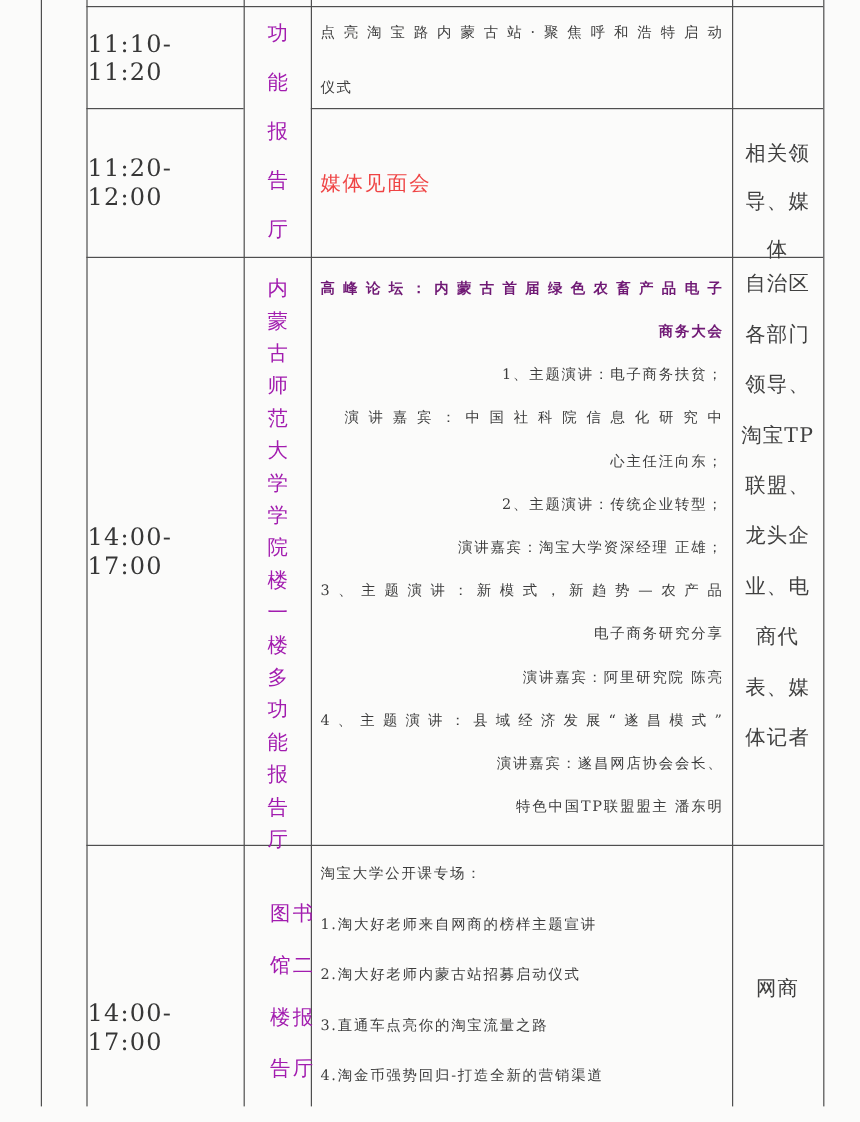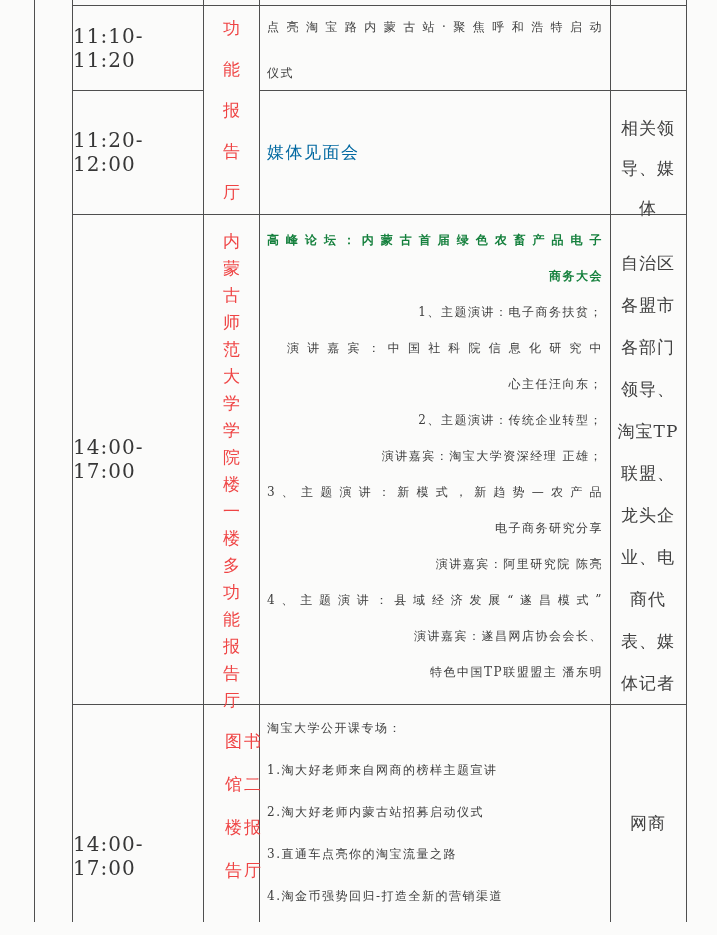--- a/index.html
+++ b/index.html
@@ -10,45 +10,45 @@
     color:#3c3c3c;
   }
   .line{position:absolute;background:#4f4f4f;}
   .vline{width:1px;top:0;height:922px;}
   .hline{height:1px;}
   .cell{position:absolute;}
   .center-flex{display:flex;align-items:center;justify-content:center;}
   .time-cell{
     font-size:20px;letter-spacing:1px;color:#373737;
   }
-  .venue-cell{color:#ef4444;}
+  .venue-cell{color:#a21caf;}
   .venue-text{
     margin:0 auto;word-break:break-all;text-align:center;
     font-size:17px;
   }
   .v-narrow{width:20px;}
   .v-wide{width:40px;letter-spacing:2px;}
   .lh41{line-height:41px;padding-top:3px;}
   .lh27{line-height:27px;padding-top:14px;}
-  .lh43{line-height:43px;padding-top:16px;margin-left:20px;}
+  .lh43{line-height:43px;padding-top:37px;margin-left:20px;}
   .content-cell{font-size:12px;color:#3d3d3d;}
   .cline{
     white-space:nowrap;letter-spacing:1.5px;line-height:36px;height:36px;text-align:right;
   }
   .cline4{white-space:nowrap;letter-spacing:1.5px;line-height:42px;height:42px;}
   .r1line{white-space:nowrap;letter-spacing:1.5px;line-height:46px;height:46px;}
   .fill{white-space:normal;text-align:justify;text-align-last:justify;}
-  .bold{font-weight:bold;color:#15803d;}
+  .bold{font-weight:bold;color:#701a75;}
   .ind1{padding-left:20px;}
   .ind2{padding-left:60px;}
   .att-cell{font-size:17px;color:#404040;}
   .aline{text-align:center;letter-spacing:1px;}
   .lh40{line-height:40px;padding-top:18px;}
-  .lh42{line-height:42px;padding-top:28px;}
-  .single-event{font-size:17px;letter-spacing:1.5px;color:#0369a1;}
+  .lh42{line-height:42px;padding-top:2px;}
+  .single-event{font-size:17px;letter-spacing:1.5px;color:#ef4444;}
 </style>
 </head>
 <body>
 
 <div class="line vline" style="left:34px;"></div>
 <div class="line vline" style="left:72px;"></div>
 <div class="line vline" style="left:203px;"></div>
 <div class="line vline" style="left:259px;"></div>
 <div class="line vline" style="left:610px;"></div>
 <div class="line vline" style="left:686px;"></div>
@@ -106,21 +106,20 @@
 </div>
 
 <div class="cell att-cell lh40" style="left:610px;top:90px;width:76px;height:122px;">
   <div class="aline">相关领</div>
   <div class="aline">导、媒</div>
   <div class="aline">体</div>
 </div>
 
 <div class="cell att-cell lh42" style="left:610px;top:214px;width:76px;height:476px;">
   <div class="aline">自治区</div>
-  <div class="aline">各盟市</div>
   <div class="aline">各部门</div>
   <div class="aline">领导、</div>
   <div class="aline">淘宝TP</div>
   <div class="aline">联盟、</div>
   <div class="aline">龙头企</div>
   <div class="aline">业、电</div>
   <div class="aline">商代</div>
   <div class="aline">表、媒</div>
   <div class="aline">体记者</div>
 </div>

